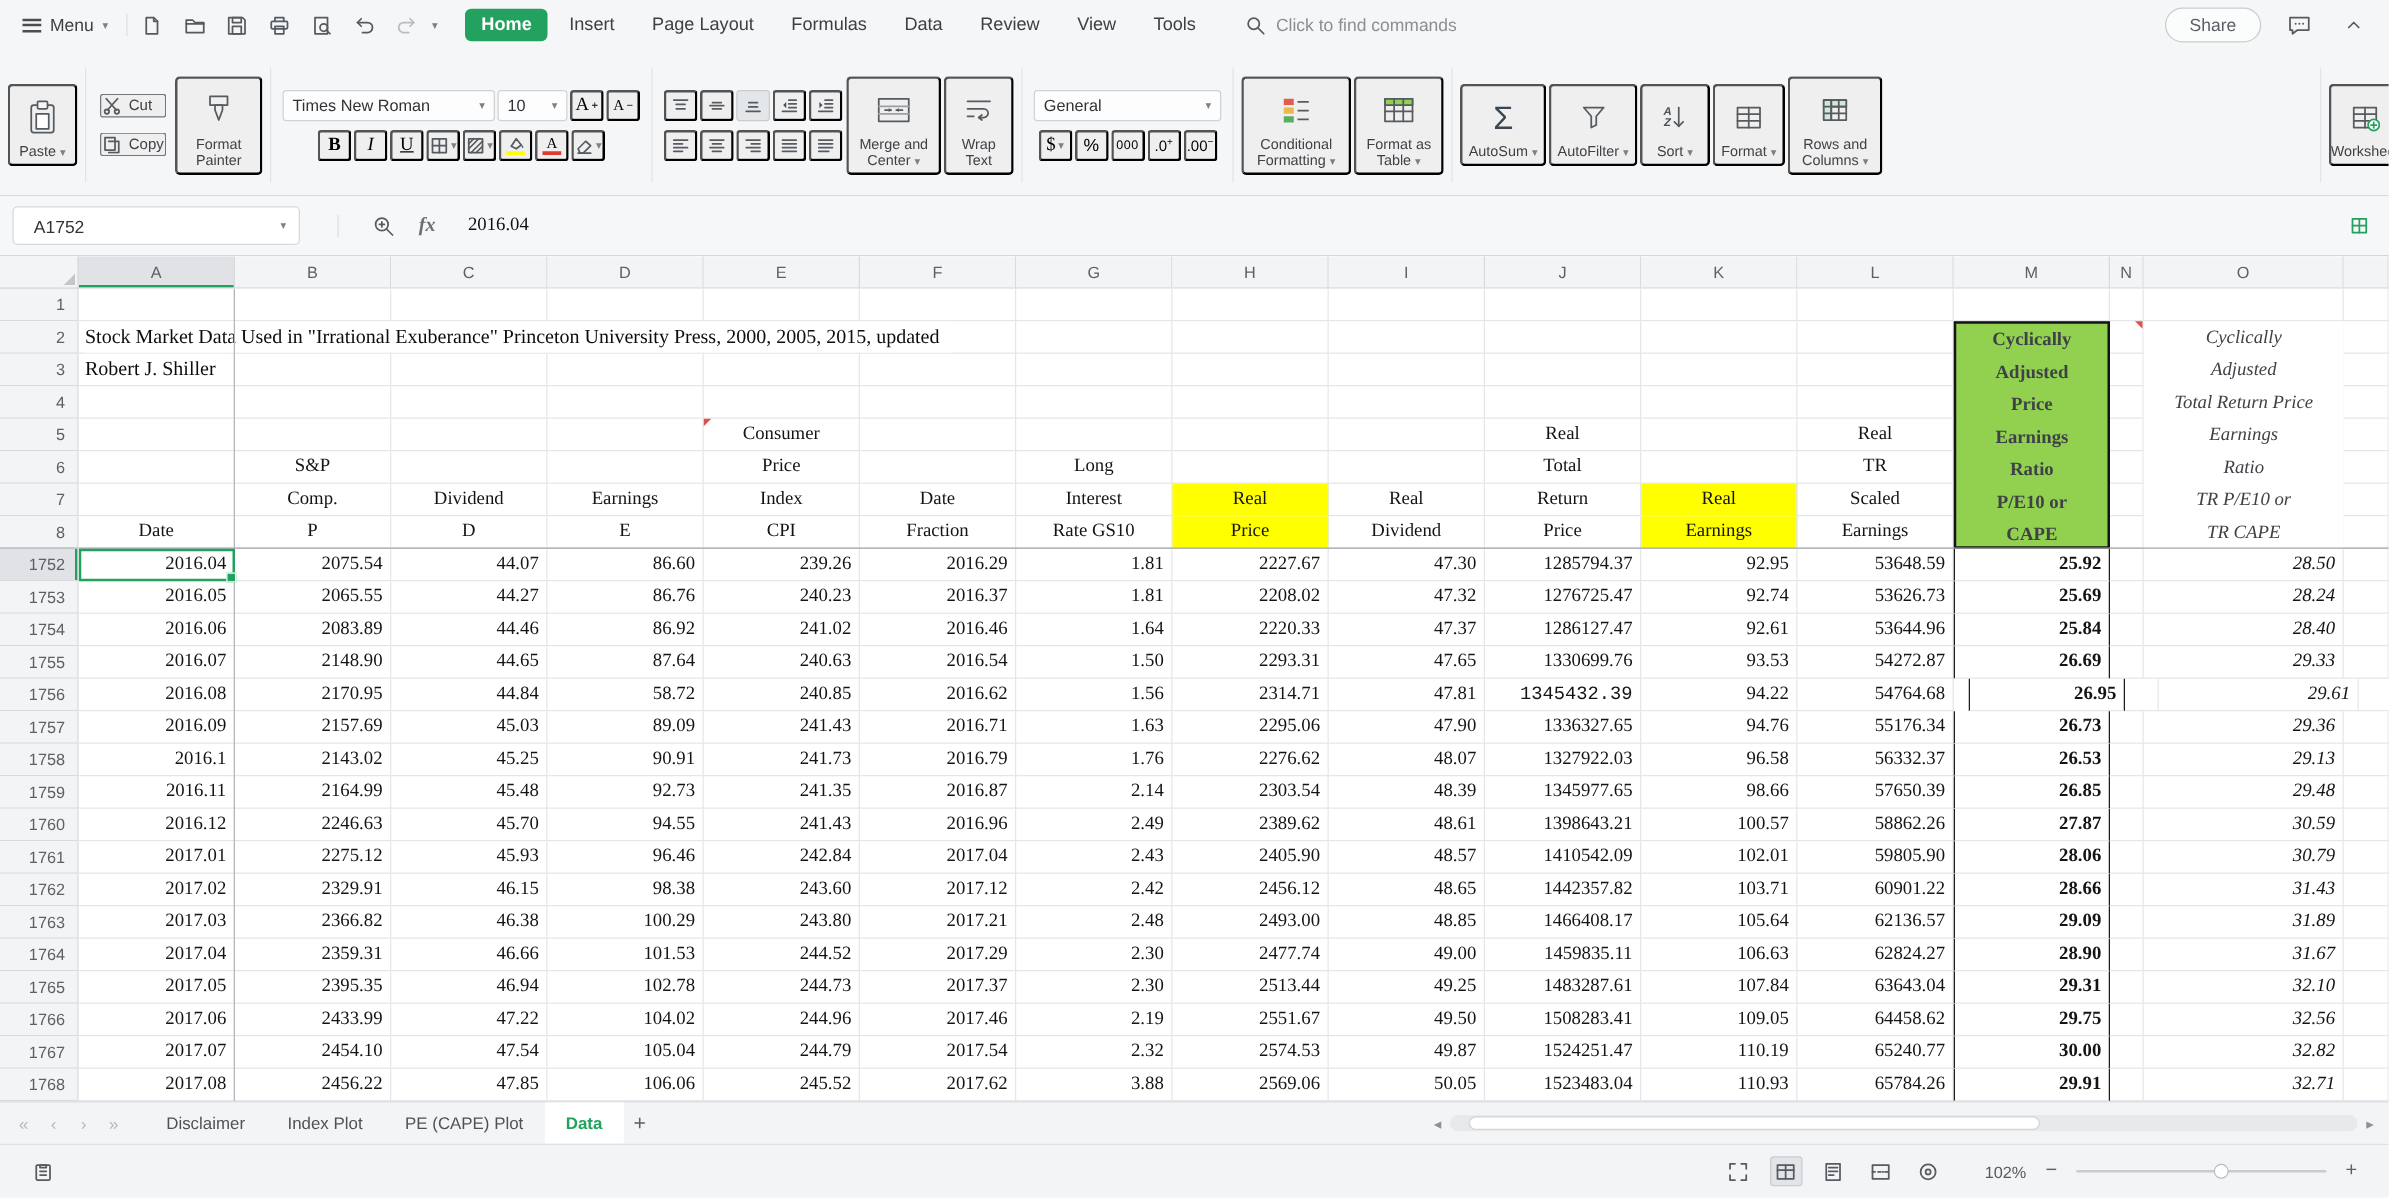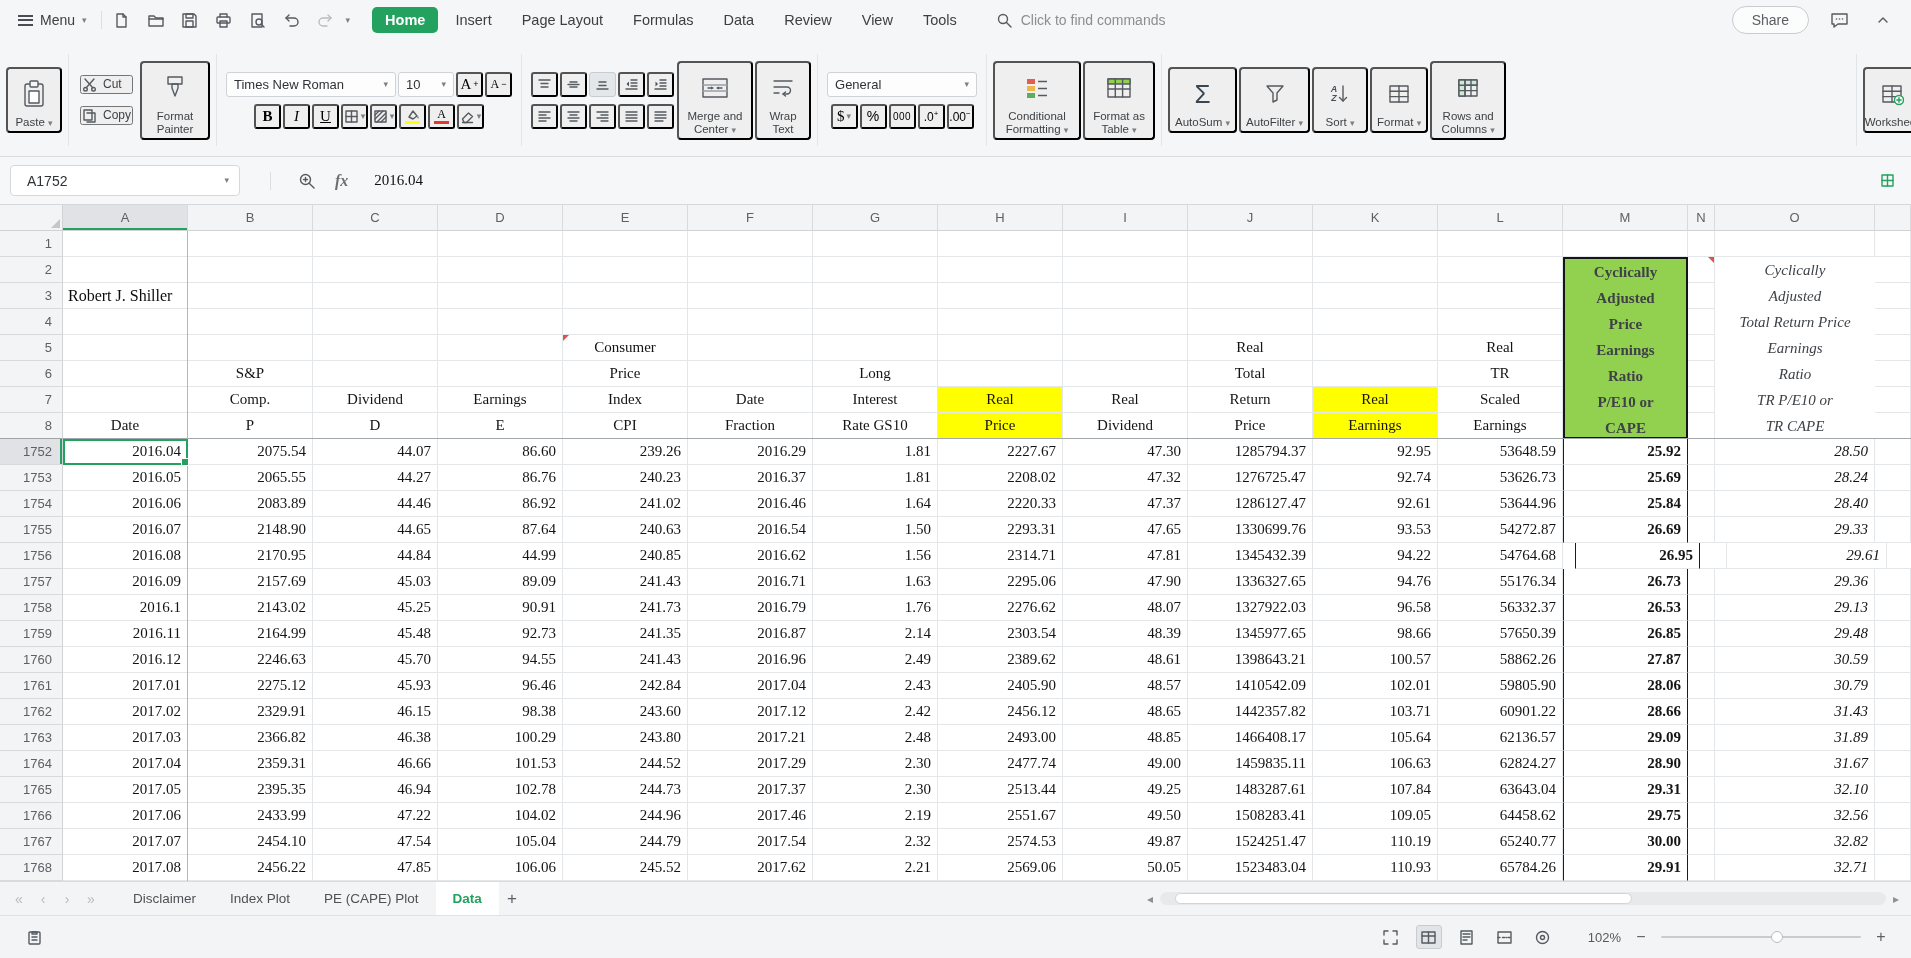--- a/index.html
+++ b/index.html
@@ -792,27 +792,27 @@
           <div class="cell num" style="width: 125px;">54272.87</div>
           <div class="cell num capecol" style="width: 125px;">26.69</div>
           <div class="cell num" style="width: 27px;"></div>
           <div class="cell num trcol" style="width: 160px;">29.33</div>
           <div class="cell num" style="width: 36px;"></div>
         </div>
         <div class="grow">
           <div class="cell num" style="width: 125px;">2016.08</div>
           <div class="cell num" style="width: 125px;">2170.95</div>
           <div class="cell num" style="width: 125px;">44.84</div>
-          <div class="cell num" style="width: 125px;">44.99</div>
+          <div class="cell num" style="width: 125px;">58.72</div>
           <div class="cell num" style="width: 125px;">240.85</div>
           <div class="cell num" style="width: 125px;">2016.62</div>
           <div class="cell num" style="width: 125px;">1.56</div>
           <div class="cell num" style="width: 125px;">2314.71</div>
           <div class="cell num" style="width: 125px;">47.81</div>
-          <div class="cell num" style="width: 125px;">1345432.39</div>
+          <div class="cell num" style="width: 125px; font-family: Liberation Mono, monospace;">1345432.39</div>
           <div class="cell num" style="width: 125px;">94.22</div>
           <div class="cell num" style="width: 125px;">54764.68</div>
           <div class="cell num capecol" style="width: 125px; margin-left: 12px;">26.95</div>
           <div class="cell num" style="width: 27px;"></div>
           <div class="cell num trcol" style="width: 160px;">29.61</div>
           <div class="cell num" style="width: 36px;"></div>
         </div>
         <div class="grow">
           <div class="cell num" style="width: 125px;">2016.09</div>
           <div class="cell num" style="width: 125px;">2157.69</div>
@@ -1011,31 +1011,32 @@
           <div class="cell num trcol" style="width: 160px;">32.82</div>
           <div class="cell num" style="width: 36px;"></div>
         </div>
         <div class="grow">
           <div class="cell num" style="width: 125px;">2017.08</div>
           <div class="cell num" style="width: 125px;">2456.22</div>
           <div class="cell num" style="width: 125px;">47.85</div>
           <div class="cell num" style="width: 125px;">106.06</div>
           <div class="cell num" style="width: 125px;">245.52</div>
           <div class="cell num" style="width: 125px;">2017.62</div>
-          <div class="cell num" style="width: 125px;">2.21</div>
+          <div class="cell num" style="width: 125px;">3.88</div>
           <div class="cell num" style="width: 125px;">2569.06</div>
           <div class="cell num" style="width: 125px;">50.05</div>
           <div class="cell num" style="width: 125px;">1523483.04</div>
           <div class="cell num" style="width: 125px;">110.93</div>
           <div class="cell num" style="width: 125px;">65784.26</div>
           <div class="cell num capecol" style="width: 125px;">29.91</div>
           <div class="cell num" style="width: 27px;"></div>
           <div class="cell num trcol" style="width: 160px;">32.71</div>
           <div class="cell num" style="width: 36px;"></div>
         </div>
+        <div class="title-line" style="top: 26px;">Stock Market Data Used in "Irrational Exuberance" Princeton University Press, 2000, 2005, 2015, updated</div>
         <div class="title-line" style="top: 52px;">Robert J. Shiller</div>
         <div class="cape-block" style="left: 1500px; top: 26px; width: 125px; height: 182px;">
           <div>Cyclically</div>
           <div>Adjusted</div>
           <div>Price</div>
           <div>Earnings</div>
           <div>Ratio</div>
           <div>P/E10 or</div>
           <div>CAPE</div>
         </div>

